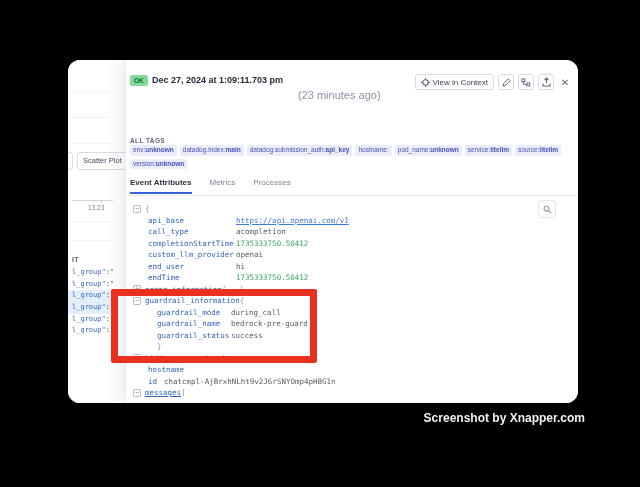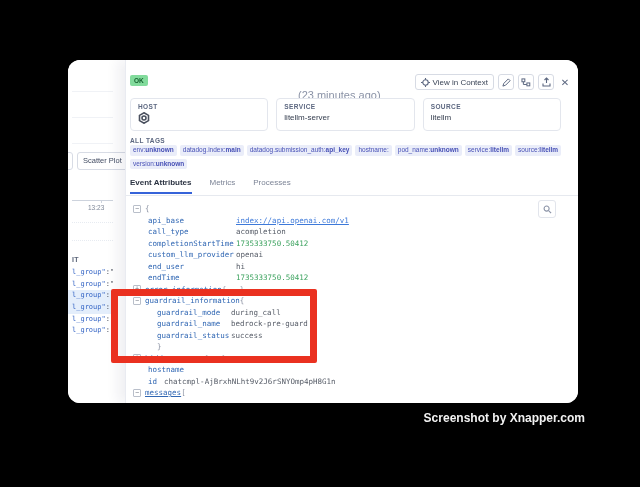--- a/index.html
+++ b/index.html
@@ -123,20 +123,21 @@
           <div class="lrow hl"><span class="lk">l_group"</span><span class="lv">:"gpt-</span></div>
           <div class="lrow hl"><span class="lk">l_group"</span><span class="lv">:"gpt-</span></div>
           <div class="lrow"><span class="lk">l_group"</span><span class="lv">:"gpt-</span></div>
           <div class="lrow"><span class="lk">l_group"</span><span class="lv">:"gpt-</span></div>
         </div>
     </div>
 
     <div class="panel">
 
       <span class="status-badge">OK</span>
+      <span class="timestamp">Dec 27, 2024 at 1:09:11.703 pm</span>
       <span class="rel-time">(23 minutes ago)</span>
 
       <div class="actions">
         <div class="btn">
           <svg class="ic" width="9" height="9" viewBox="0 0 10 10">
             <circle cx="5" cy="5" r="3" fill="none" stroke="#5c6780" stroke-width="1.2"></circle>
             <path d="M5 0v2M5 8v2M0 5h2M8 5h2" stroke="#5c6780" stroke-width="1.2"></path>
           </svg>
           <span>View in Context</span>
         </div>
@@ -156,37 +157,20 @@
           <svg class="ic" width="9" height="10" viewBox="0 0 9 10">
             <path d="M4.5 6V1M2.5 3l2-2 2 2" fill="none" stroke="#5c6780" stroke-width="1.1"></path>
             <path d="M1 6.5V9h7V6.5" fill="none" stroke="#5c6780" stroke-width="1.1"></path>
           </svg>
         </div>
         <div class="close-x">
           <span>✕</span>
         </div>
       </div>
 
-      <div class="meta-cards">
-        <div class="meta-card">
-          <div class="meta-label">HOST</div>
-          <svg class="ic" style="margin-top:2px" width="12" height="12" viewBox="0 0 12 12">
-            <path d="M6 .8l4.5 2.6v5.2L6 11.2 1.5 8.6V3.4z" fill="none" stroke="#4a505e" stroke-width="1.6"></path>
-            <circle cx="6" cy="6" r="2" fill="none" stroke="#4a505e" stroke-width="1.6"></circle>
-          </svg>
-        </div>
-        <div class="meta-card">
-          <div class="meta-label">SERVICE</div>
-          <div class="meta-value">litellm-server</div>
-        </div>
-        <div class="meta-card">
-          <div class="meta-label">SOURCE</div>
-          <div class="meta-value">litellm</div>
-        </div>
-      </div>
 
       <div class="all-tags-label">ALL TAGS</div>
       <div id="tag-list">
           <span class="tag-pill"><span class="tag-k">env:</span><span class="tag-v">unknown</span></span>
           <span class="tag-pill"><span class="tag-k">datadog.index:</span><span class="tag-v">main</span></span>
           <span class="tag-pill"><span class="tag-k">datadog.submission_auth:</span><span class="tag-v">api_key</span></span>
           <span class="tag-pill"><span class="tag-k">hostname:</span></span>
           <span class="tag-pill"><span class="tag-k">pod_name:</span><span class="tag-v">unknown</span></span>
           <span class="tag-pill"><span class="tag-k">service:</span><span class="tag-v">litellm</span></span>
           <span class="tag-pill"><span class="tag-k">source:</span><span class="tag-v">litellm</span></span>
@@ -207,21 +191,21 @@
         </svg>
       </div>
 
       <div id="attr-list">
           <div class="json-row">
             <span class="expander">−</span>
             <span class="jpunct">{</span>
           </div>
           <div class="json-row plain1">
             <span class="jkey g1">api_base</span>
-            <span class="jval link">index://api.openai.com/v1</span>
+            <span class="jval link">https://api.openai.com/v1</span>
           </div>
           <div class="json-row plain1">
             <span class="jkey g1">call_type</span>
             <span class="jval string">acompletion</span>
           </div>
           <div class="json-row plain1">
             <span class="jkey g1">completionStartTime</span>
             <span class="jval number">1735333750.50412</span>
           </div>
           <div class="json-row plain1">

